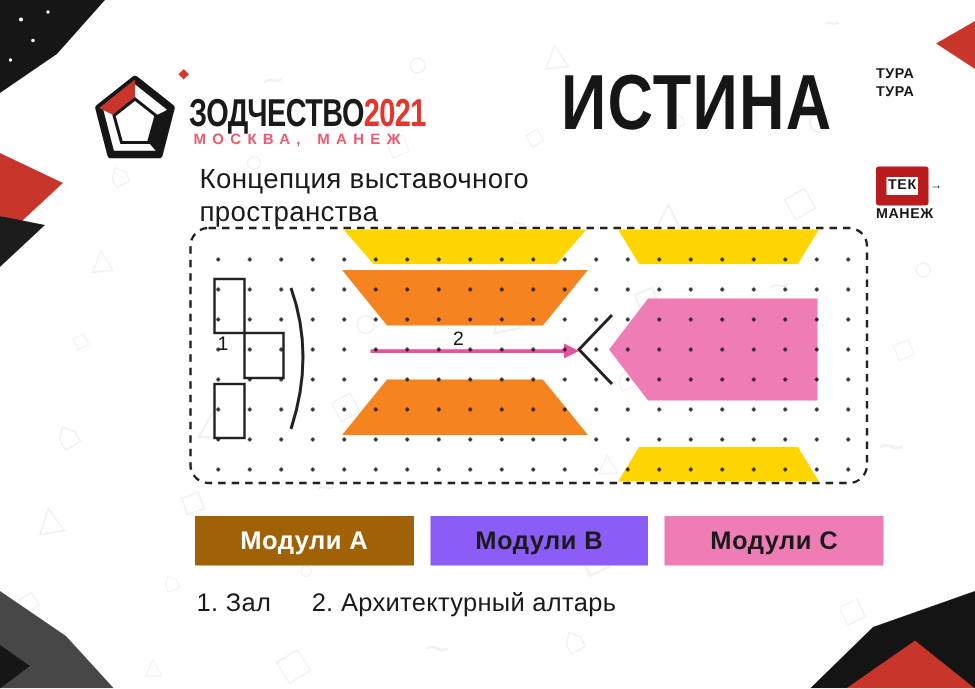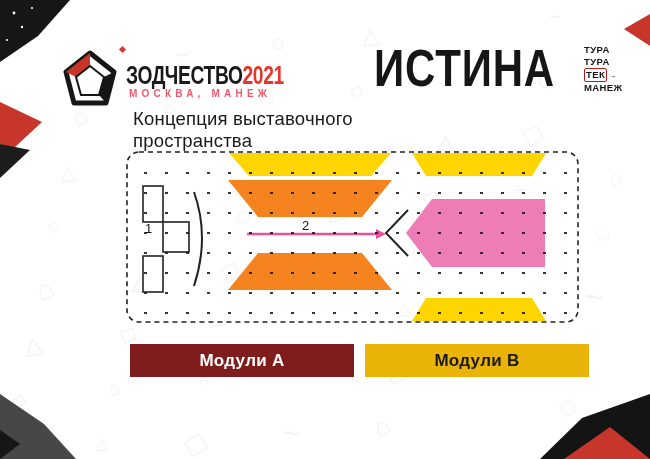--- a/index.html
+++ b/index.html
@@ -25,22 +25,22 @@
                    font-size:26px; font-weight:800; letter-spacing:-.5px;
                    transform:scaleX(.74); transform-origin:left top; color:#1A1A1A; }
   .logo-year { color:#E5352C; }
   .logo-city { position:absolute; left:129px; top:88px; z-index:2; color:#EE5A6E;
                font-size:10px; font-weight:bold; letter-spacing:4.2px; white-space:nowrap; }
   .main-title { position:absolute; left:374px; top:38px; z-index:2; white-space:nowrap;
                 font-size:50px; font-weight:800; color:#161616; letter-spacing:1px;
                 transform:scaleX(.84) scaleY(1.04); transform-origin:left top; }
   .glavarch { position:absolute; left:584px; top:44px; z-index:2; color:#161616;
               font-size:9.5px; font-weight:bold; line-height:1.26; letter-spacing:.4px; }
-  .glavarch .boxed { display:inline-block; border:1px solid #b91c1c; border-radius:2px;
-                     padding:0 1px; }
+  .glavarch .boxed { display:inline-block; border:7px solid #b91c1c; border-radius:2px;
+                     padding:0 1px;margin-top:43px; }
   .glavarch .arrow { font-size:8px; margin-left:1px; }
 
   .subtitle { position:absolute; left:133px; top:108px; width:340px; z-index:2;
               font-size:18.5px; color:#1A1A1A; letter-spacing:.2px; }
 
   
   .plan { position:absolute; left:120px; top:146px; z-index:3; }
   .plan .dash { fill:none; stroke:#222; stroke-width:1.6; stroke-dasharray:5 4; }
   .plan .outline { fill:#ffffff; stroke:#222; stroke-width:1.6; }
   .plan .line { fill:none; stroke:#222; stroke-width:2; }
@@ -50,22 +50,22 @@
               background-size:21px 20px; background-position:3px 7px; }
   .plan-label { position:absolute; z-index:5; font-size:13px; color:#161616; }
   .plan-label-1 { left:145px; top:221px; }
   .plan-label-2 { left:302px; top:218px; }
 
   
   .legend { position:absolute; left:130px; top:344px; width:459px; z-index:2;
             display:flex; gap:11px; }
   .legend-box { flex:1; height:33px; line-height:33px; text-align:center;
                 font-size:17px; font-weight:bold; letter-spacing:.3px; }
-  .legend-a { background:#7f1d1d; color:#ffffff; }
-  .legend-b { background:#eab308; color:#1A1A1A; }
+  .legend-a { background:#a16207; color:#ffffff; }
+  .legend-b { background:#8b5cf6; color:#1A1A1A; }
   .legend-c { background:#EE7CB5; color:#1A1A1A; }
 
   .caption { position:absolute; left:131px; top:392px; z-index:2; font-size:17px;
              color:#1A1A1A; letter-spacing:.2px; }
   .caption span { margin-right:27px; }
 </style>
 </head>
 <body>
 
 <div class="poster">
@@ -173,16 +173,20 @@
     <rect class="outline" x="43" y="76" width="26" height="30"></rect>
     <path class="line" d="M74,46 Q90,91 74,140"></path>
   </svg>
   <div class="dot-grid"></div>
   <div class="plan-label plan-label-1">1</div>
   <div class="plan-label plan-label-2">2</div>
 
   <div class="legend">
     <div class="legend-box legend-a">Модули A</div>
     <div class="legend-box legend-b">Модули B</div>
+    <div class="legend-box legend-c">Модули C</div>
   </div>
 
+  <div class="caption">
+    <span>1. Зал</span><span>2. Архитектурный алтарь</span>
+  </div>
 
 </div>
 
 </body></html>

